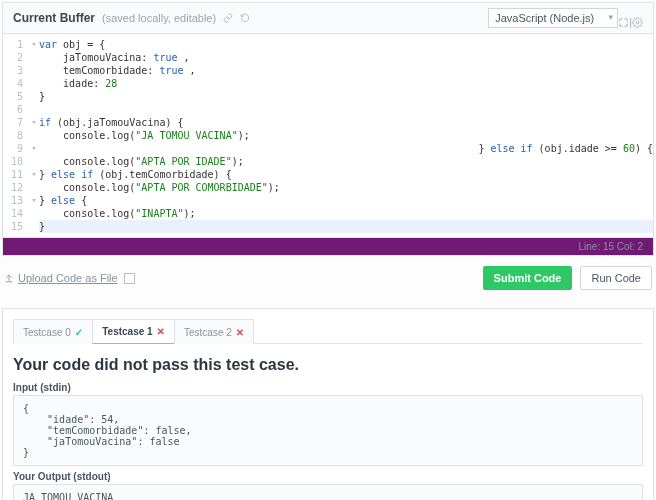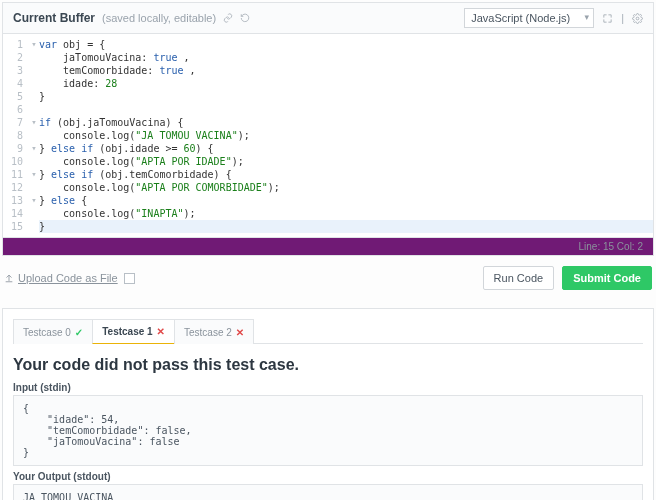--- a/index.html
+++ b/index.html
@@ -25,21 +25,21 @@
     border-bottom: 1px solid #e0e3e6;
     background: #fafbfc;
     font-size: 12px;
   }
   .editor-header-left {
     display: flex; align-items: center; gap: 7px;
     color: #3b4752; font-weight: 600;
   }
   .editor-header-left .sub { color: #9aa3ac; font-weight: 400; font-size: 11px; }
   .hdr-icon { color: #a8b0b8; font-size: 11px; cursor: pointer; }
-  .editor-header-right { display: flex; align-items: center; gap: 8px; }
+  .editor-header-right { display: flex; align-items: flex-end; }
   .lang-select {
     font-size: 11px;
     padding: 3px 18px 3px 6px;
     border: 1px solid #d2d6da;
     color: #4a5560;
     background: #fff;
     position: relative;
     width: 130px;
     cursor: pointer;
   }
@@ -236,21 +236,21 @@
       </div>
     <div class="codecol" id="codecol">
         <pre class="line" style="position: relative;"><span class="kw">var</span><span class="id"> obj = {</span></pre>
         <pre class="line" style="position: relative;"><span class="id">    jaTomouVacina: </span><span class="lit">true</span><span class="id"> ,</span></pre>
         <pre class="line" style="position: relative;"><span class="id">    temComorbidade: </span><span class="lit">true</span><span class="id"> ,</span></pre>
         <pre class="line" style="position: relative;"><span class="id">    idade: </span><span class="num">28</span></pre>
         <pre class="line" style="position: relative;"><span class="id">}</span></pre>
         <pre class="line" style="position: relative;"></pre>
         <pre class="line" style="position: relative;"><span class="kw">if</span><span class="id"> (obj.jaTomouVacina) {</span></pre>
         <pre class="line" style="position: relative;"><span class="id">    console.log(</span><span class="str">"JA TOMOU VACINA"</span><span class="id">);</span></pre>
-        <pre class="line" style="position: relative;"><span class="id">} </span><span class="kw">else if</span><span class="id"> (obj.idade &gt;= </span><span class="num">60</span><span class="id">) {</span></pre>
+        <pre class="line" style="position: relative; text-align: right;"><span class="id">} </span><span class="kw">else if</span><span class="id"> (obj.idade &gt;= </span><span class="num">60</span><span class="id">) {</span></pre>
         <pre class="line" style="position: relative;"><span class="id">    console.log(</span><span class="str">"APTA POR IDADE"</span><span class="id">);</span></pre>
         <pre class="line" style="position: relative;"><span class="id">} </span><span class="kw">else if</span><span class="id"> (obj.temComorbidade) {</span></pre>
         <pre class="line" style="position: relative;"><span class="id">    console.log(</span><span class="str">"APTA POR COMORBIDADE"</span><span class="id">);</span></pre>
         <pre class="line" style="position: relative;"><span class="id">} </span><span class="kw">else</span><span class="id"> {</span></pre>
         <pre class="line" style="position: relative;"><span class="id">    console.log(</span><span class="str">"INAPTA"</span><span class="id">);</span></pre>
         <div class="hl" style="top: 186px;"></div>
         <pre class="line" style="position: relative;"><span class="id">}</span></pre>
       </div>
   </div>
 
@@ -265,22 +265,22 @@
             <path d="M12 19V5M6 11l6-6 6 6M4 21h16"></path>
           </svg>
       </span>
       <span>Upload Code as File</span>
     </span>
     <label class="checkbox-wrap">
       <span class="fake-cb"></span>
     </label>
   </div>
   <div class="actions-right">
+    <button class="btn btn-green">Submit Code</button>
     <button class="btn">Run Code</button>
-    <button class="btn btn-green">Submit Code</button>
   </div>
 </div>
 
 <div class="results">
   <div class="tabs" id="tabs">
       <div class="tab">
         <span>Testcase 0</span>
         <span class="tc-pass">✓</span>
       </div>
       <div class="tab active">

